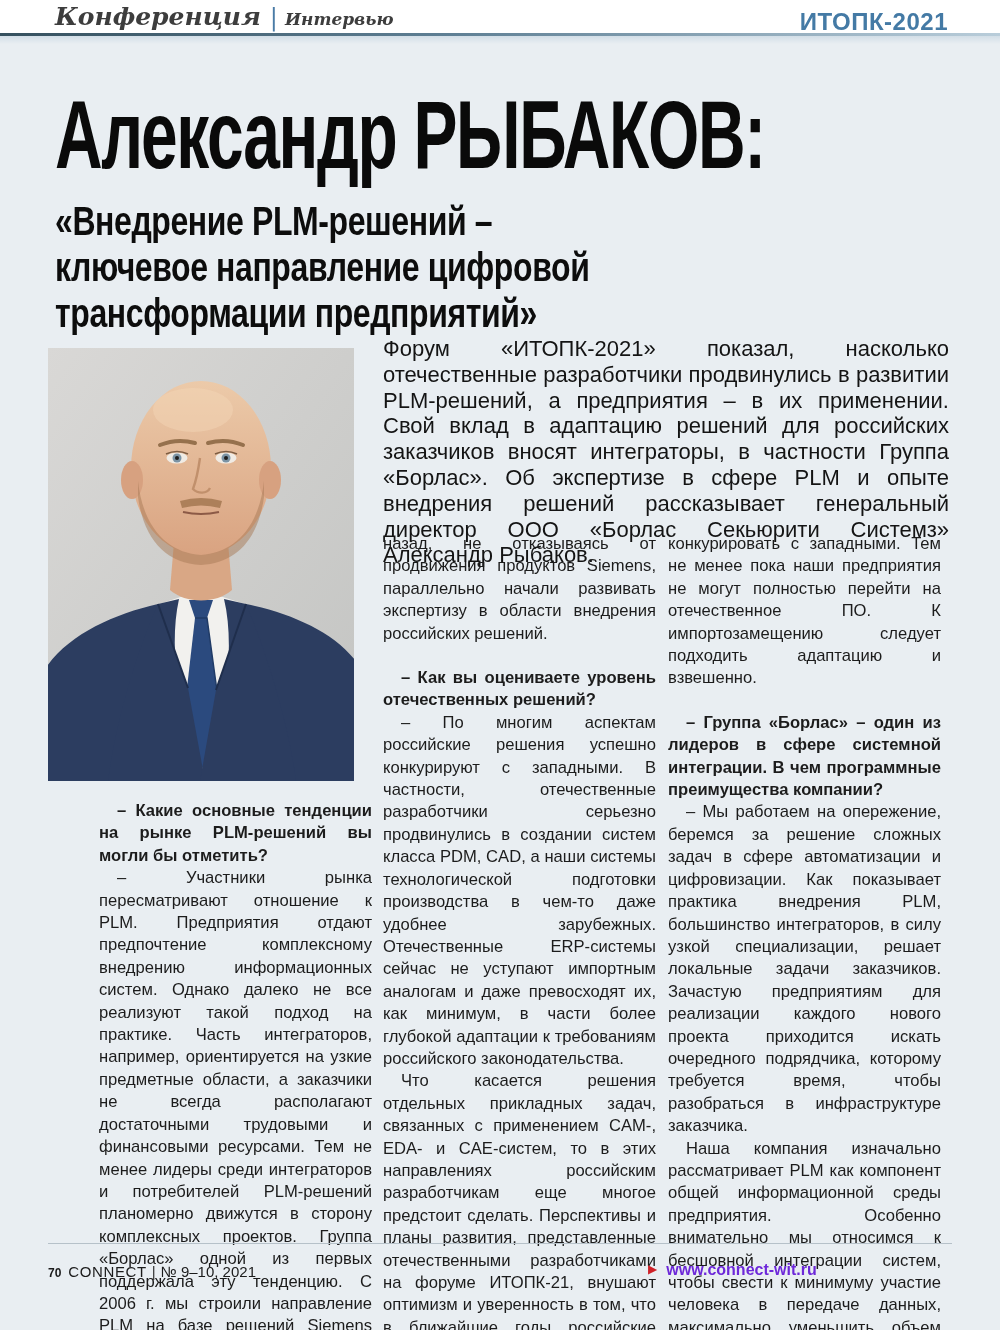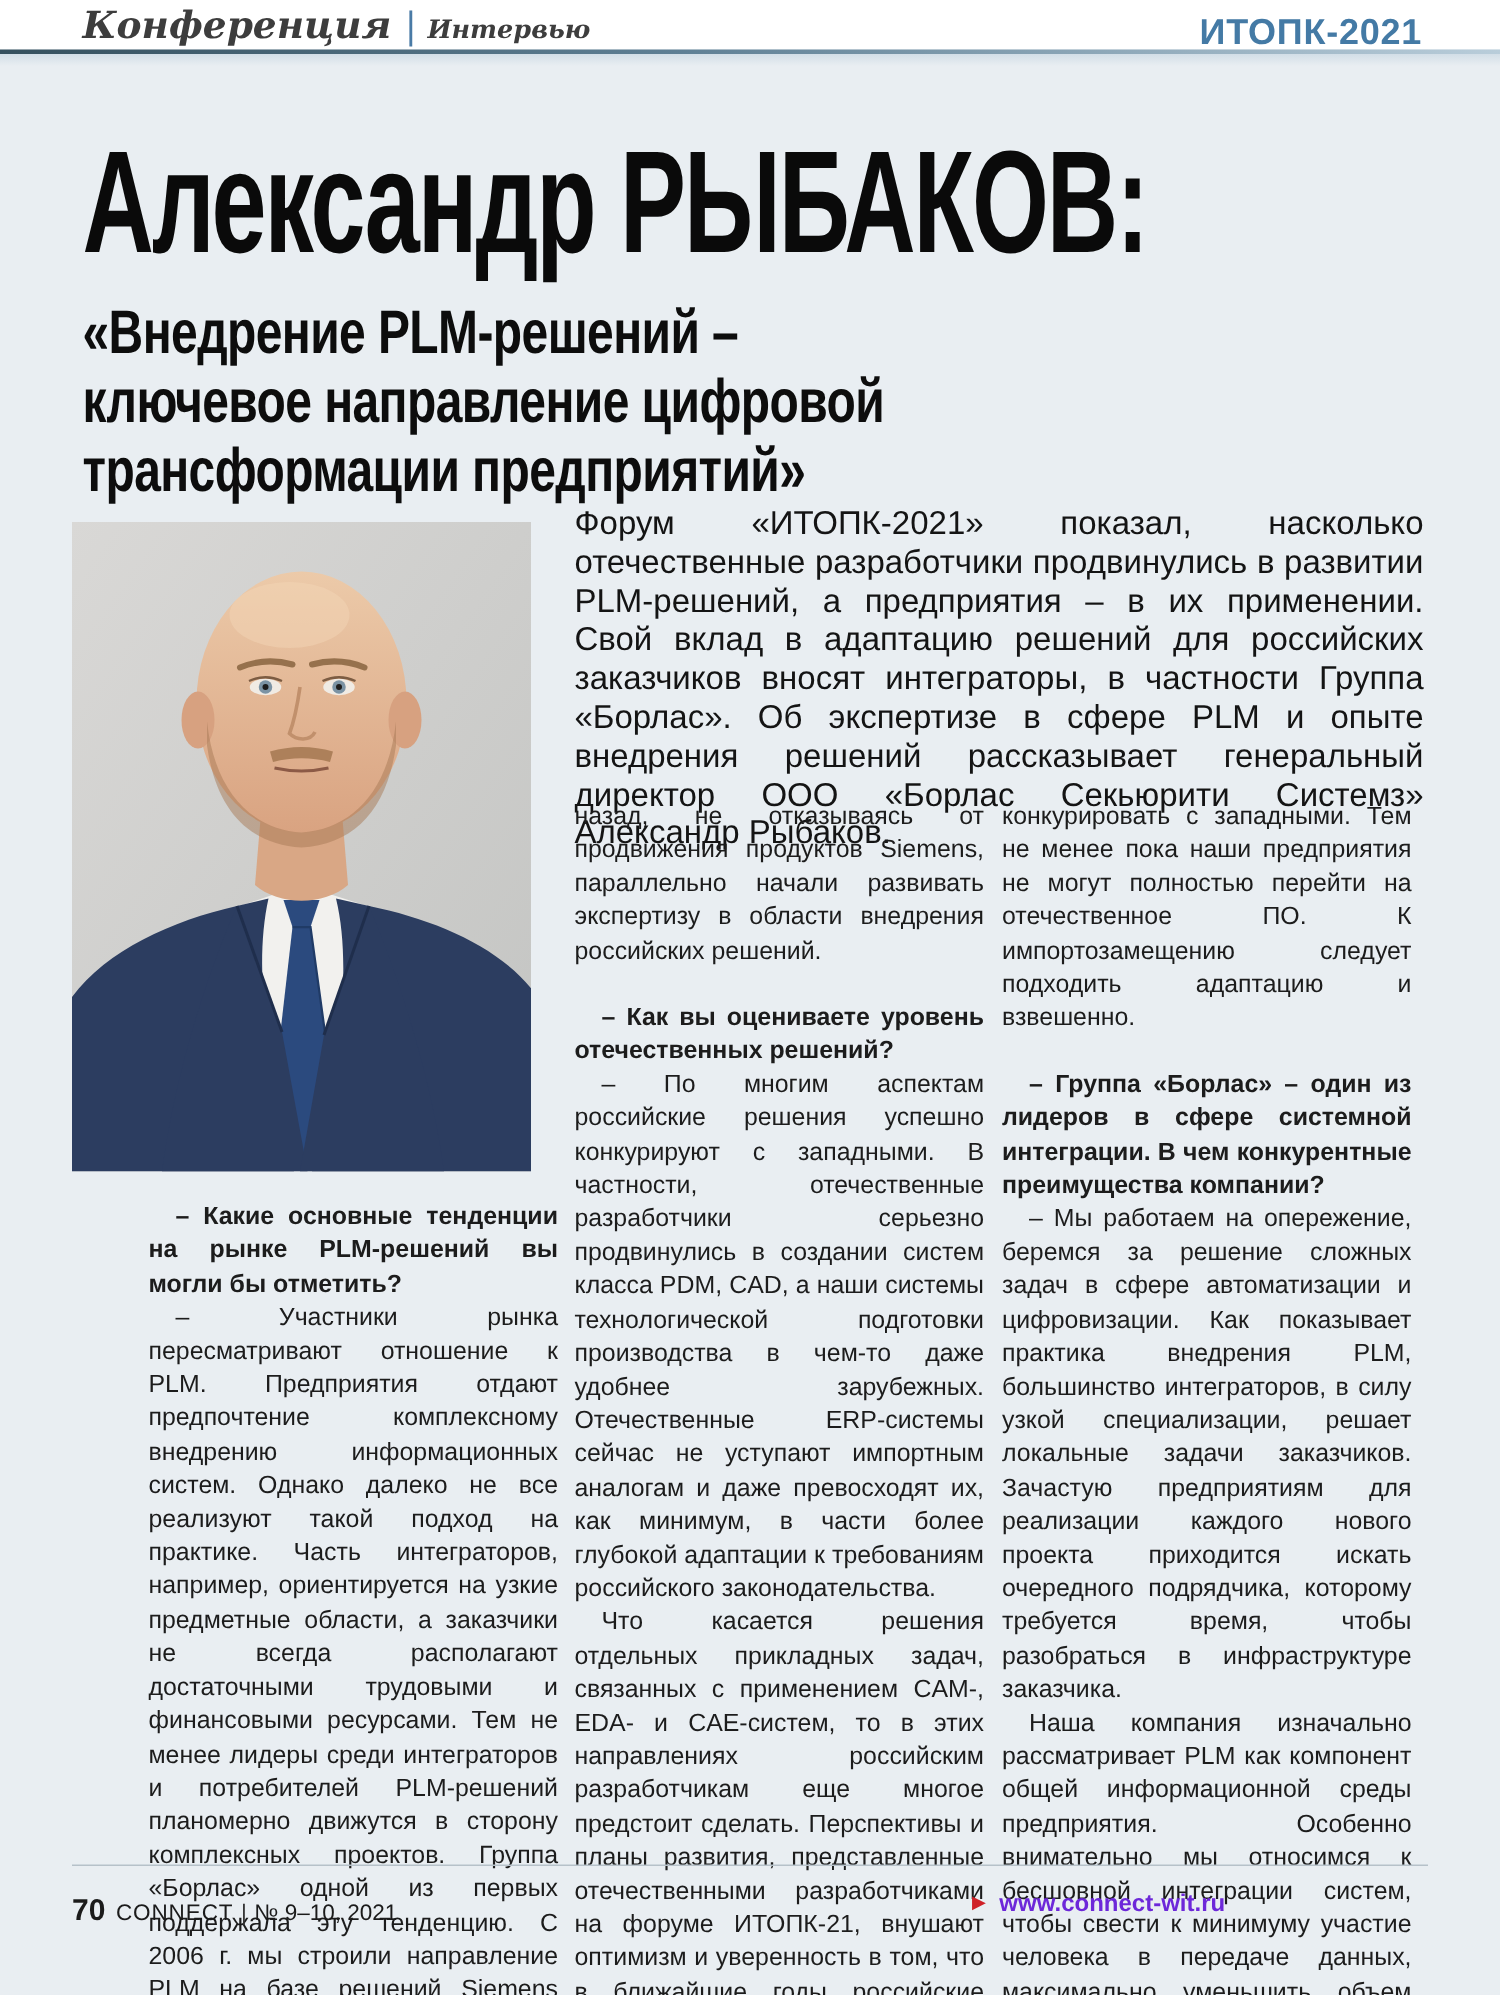--- a/index.html
+++ b/index.html
@@ -47,21 +47,21 @@
   .col-left  { left:99px;  top:800px; }
   .col-mid   { left:383px; top:533px; }
   .col-right { left:668px; top:533px; }
   .indent { text-indent:18px; }
   .q { font-weight:bold; }
   .q-gap { margin-top:22px !important; }
 
   
   .footer-rule { position:absolute; left:48px; right:48px; top:1243px; border-top:1px solid #b6c1c9; }
   .footer-left { position:absolute; left:48px; top:1263px; font-size:15px; color:#1b1b1b; white-space:nowrap; }
-  .page-number { font-weight:bold; font-size:20px; margin-right:7px; }
+  .page-number { font-weight:bold; font-size:12px; margin-right:7px; }
   .magazine-name { letter-spacing:0.6px; }
   .footer-sep { margin:0 5px; color:#333; }
   .footer-right { position:absolute; left:648px; top:1261px; font-size:16px; font-weight:bold;
                   color:#161616; white-space:nowrap; }
   .red-arrow-icon { color:#cf2128; font-size:12px; margin-right:9px; vertical-align:2px; }
   .website-link { text-decoration:none; color:#6d28d9; cursor:pointer; }
 </style>
 </head>
 <body>
 
@@ -151,21 +151,21 @@
 
   <div class="col col-mid">
     <p>назад, не отказываясь от продвижения продуктов Siemens, параллельно начали развивать экспертизу в области внедрения российских решений.</p>
     <p class="q indent q-gap">– Как вы оцениваете уровень отечественных решений?</p>
     <p class="indent">– По многим аспектам российские решения успешно конкурируют с западными. В частности, отечественные разработчики серьезно продвинулись в создании систем класса PDM, CAD, а наши системы технологической подготовки производства в чем-то даже удобнее зарубежных. Отечественные ERP-системы сейчас не уступают импортным аналогам и даже превосходят их, как минимум, в части более глубокой адаптации к требованиям российского законодательства.</p>
     <p class="indent">Что касается решения отдельных прикладных задач, связанных с применением CAM-, EDA- и CAE-систем, то в этих направлениях российским разработчикам еще многое предстоит сделать. Перспективы и планы развития, представленные отечественными разработчиками на форуме ИТОПК-21, внушают оптимизм и уверенность в том, что в ближайшие годы российские программные продукты по всем направлениям будут успешно</p>
   </div>
 
   <div class="col col-right">
     <p>конкурировать с западными. Тем не менее пока наши предприятия не могут полностью перейти на отечественное ПО. К импортозамещению следует подходить адаптацию и взвешенно.</p>
-    <p class="q indent q-gap">– Группа «Борлас» – один из лидеров в сфере системной интеграции. В чем конкурентные преимущества компании?</p>
+    <p class="q indent q-gap">– Группа «Борлас» – один из лидеров в сфере системной интеграции. В чем программные преимущества компании?</p>
     <p class="indent">– Мы работаем на опережение, беремся за решение сложных задач в сфере автоматизации и цифровизации. Как показывает практика внедрения PLM, большинство интеграторов, в силу узкой специализации, решает локальные задачи заказчиков. Зачастую предприятиям для реализации каждого нового проекта приходится искать очередного подрядчика, которому требуется время, чтобы разобраться в инфраструктуре заказчика.</p>
     <p class="indent">Наша компания изначально рассматривает PLM как компонент общей информационной среды предприятия. Особенно внимательно мы относимся к бесшовной интеграции систем, чтобы свести к минимуму участие человека в передаче данных, максимально уменьшить объем бумажной документации, которую, несмотря на концепцию цифровизации, еще приходится оформлять.</p>
   </div>
 
   <div class="footer-rule"></div>
   <div class="footer-left">
     <span class="page-number">70</span><span class="magazine-name">CONNECT</span><span class="footer-sep">|</span><span class="issue-info">№ 9–10, 2021</span>
   </div>
   <div class="footer-right">
     <span class="red-arrow-icon">▶</span><a class="website-link">www.connect-wit.ru</a>

